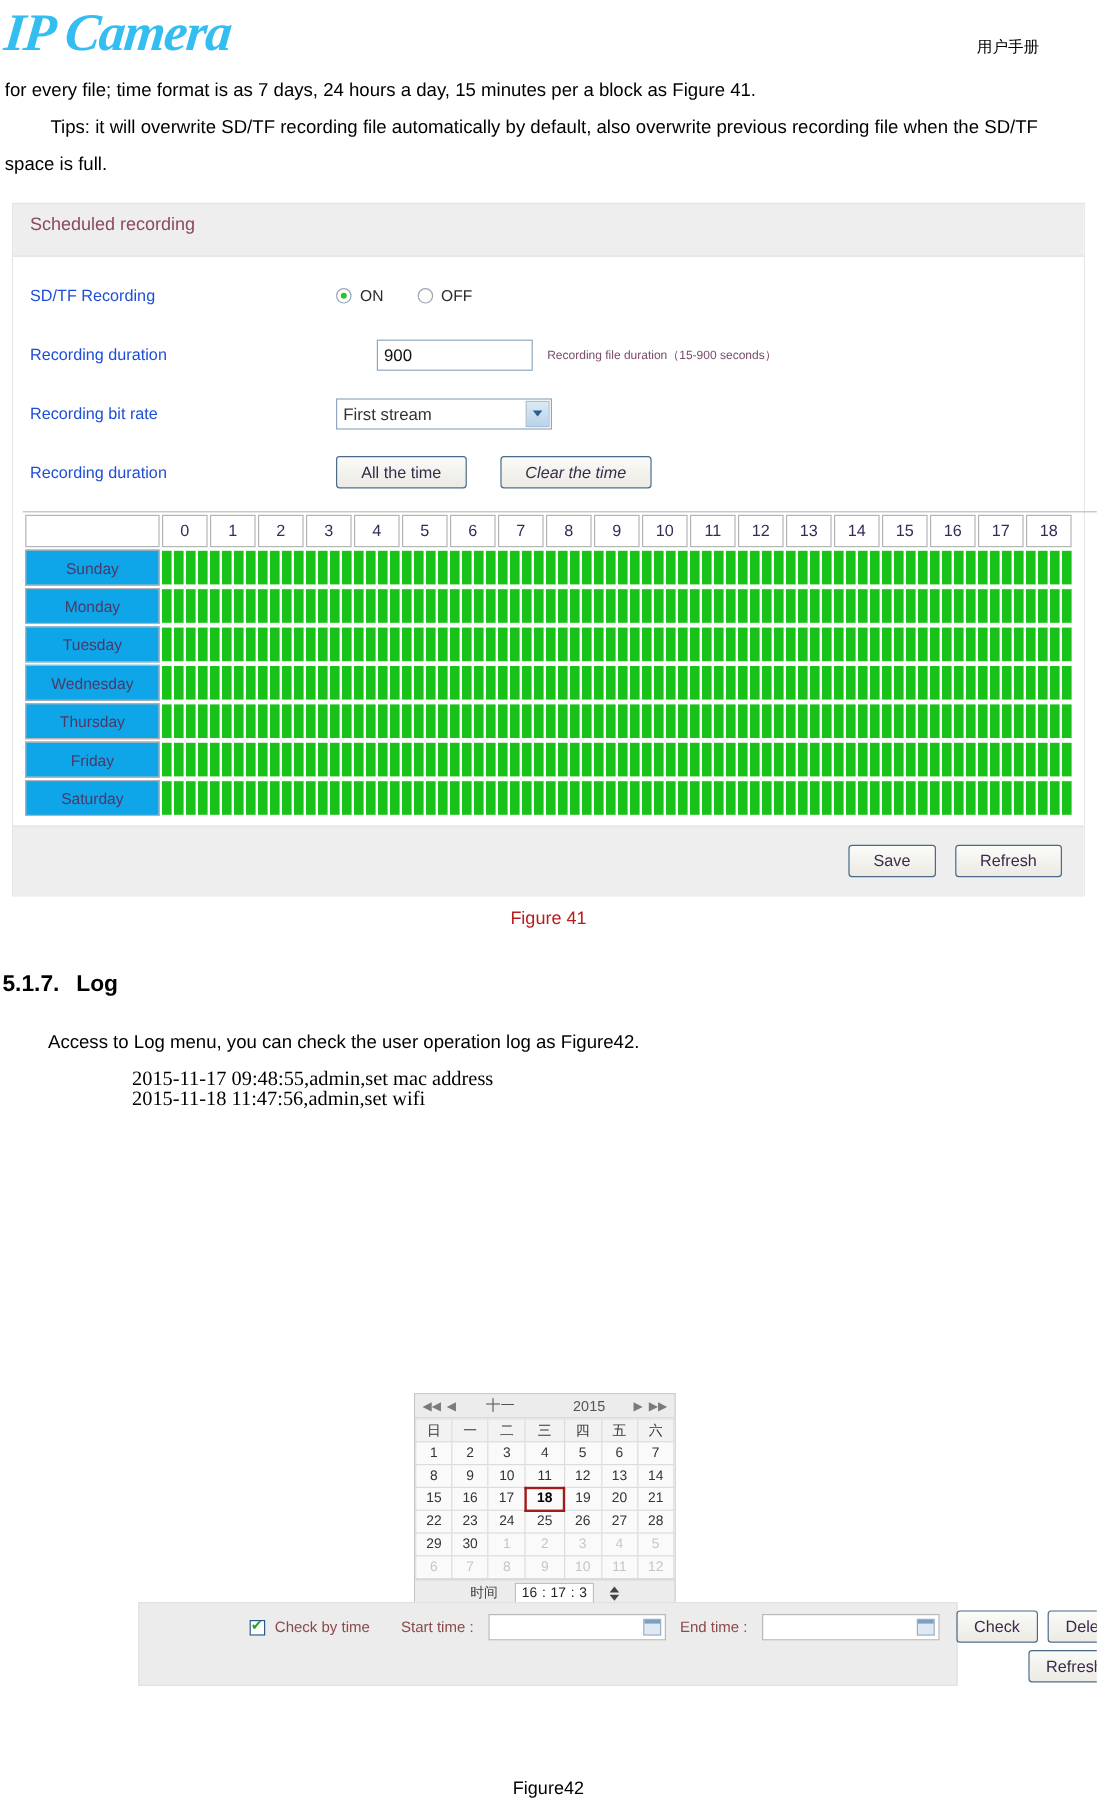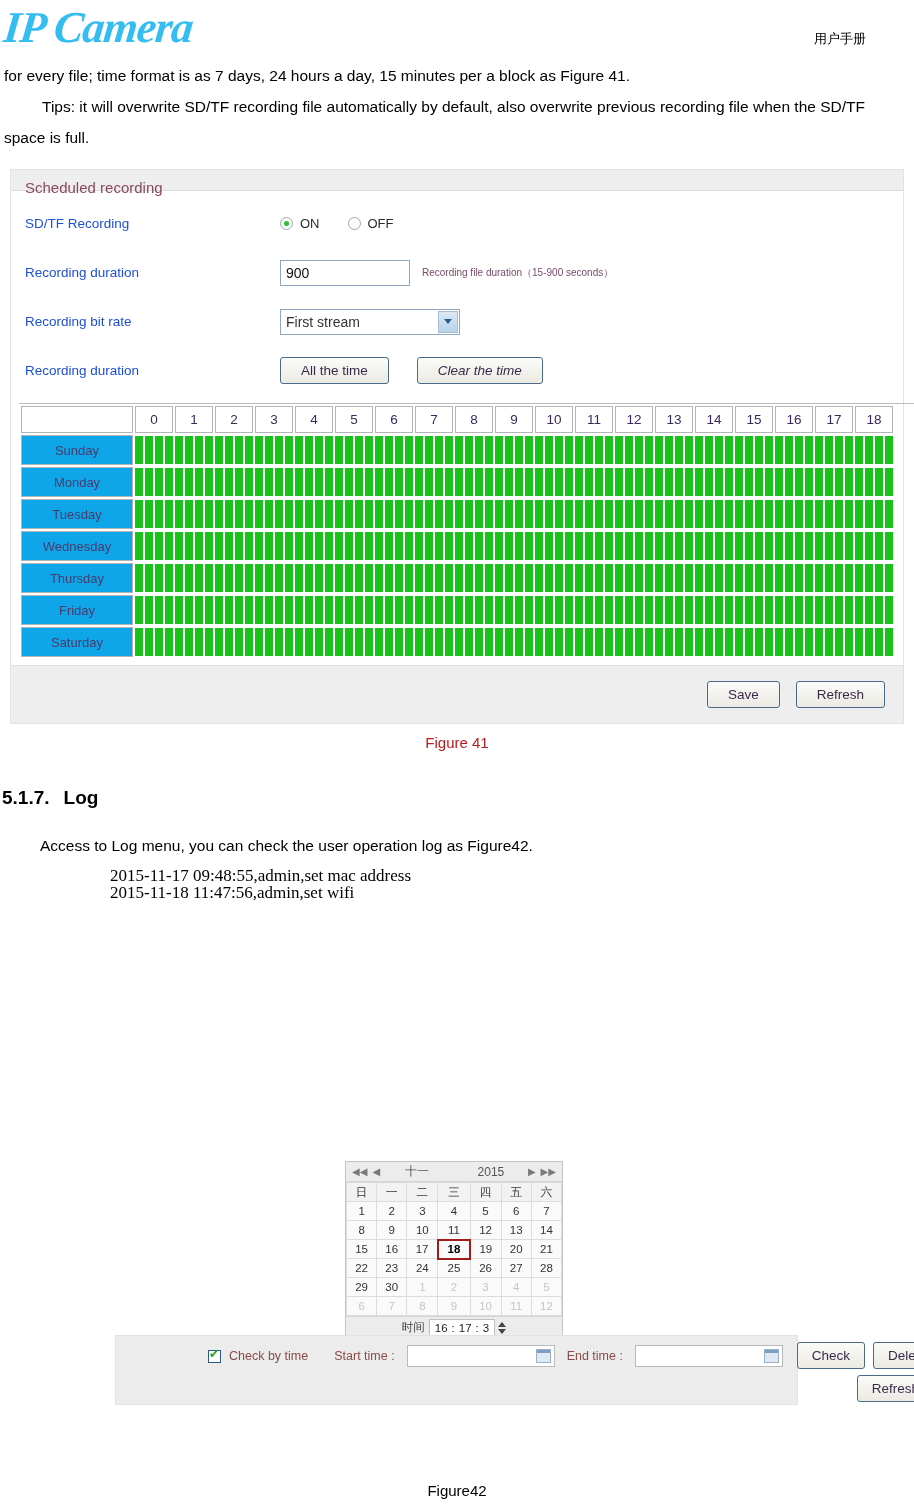--- a/index.html
+++ b/index.html
@@ -37,21 +37,21 @@
   
   .panel {
     margin: 16px 10px 0 10px;
     width: 894px;
     background: #fff;
     border: 1px solid #e3e3e3;
   }
   .panel-head {
     background: #eeeeee;
     border-bottom: 1px solid #dcdcdc;
-    height: 21px; line-height: 36px;
+    height: 44px; line-height: 36px;
     padding-left: 14px;
     font-size: 15px; color: #8a4a5a;
   }
   .panel-body { padding: 8px 0 0 0; background:#fff; }
   .row {
     display: flex; align-items: center;
     height: 49px; padding-left: 14px;
   }
   .lbl {
     width: 255px; flex: none;
@@ -71,20 +71,21 @@
   }
   .radio-lbl { font-size: 13px; color: #2a2a2a; }
 
   
   .txtin {
     width: 130px; height: 26px;
     border: 1px solid #8fa8c0; background: #fff;
     font-size: 14px; color: #111;
     padding: 0 5px; line-height: 24px;
     font-family: "Liberation Sans", sans-serif;
+    margin-left: 34px;
   }
   .hint { margin-left: 12px; font-size: 10px; color: #7a4a6a; }
 
   
   .sel {
     width: 180px; height: 26px;
     border: 1px solid #8fa8c0; background: #fff;
     display: flex; align-items: center; position: relative;
     font-size: 14px; color: #333; padding-left: 5px;
   }
@@ -195,21 +196,21 @@
     background: #fafafa;
   }
   table.caltbl th { background: #f2f2f2; color: #333; }
   table.caltbl td.dim { color: #c6c6c6; }
   table.caltbl td.today {
     border: 2px solid #a01b1b; font-weight: bold; color: #000;
   }
   .cal-time {
     display: flex; align-items: center; justify-content: center;
     height: 22px; background: #ececec; border-top: 1px solid #d5d5d5;
-    gap: 2px;
+    gap: 12px;
   }
   .cal-time .tl { font-size: 11.5px; color: #444; margin-right: 2px; }
   .cal-time .tbox {
     border: 1px solid #c0c0c0; background: #fff;
     height: 18px; display: flex; align-items: center;
     padding: 0 5px; font-size: 11.5px; color: #222; gap: 4px;
   }
   .spin { display: flex; flex-direction: column; margin-left: 1px; }
   .spin i {
     width: 0; height: 0; border-left: 4px solid transparent;

